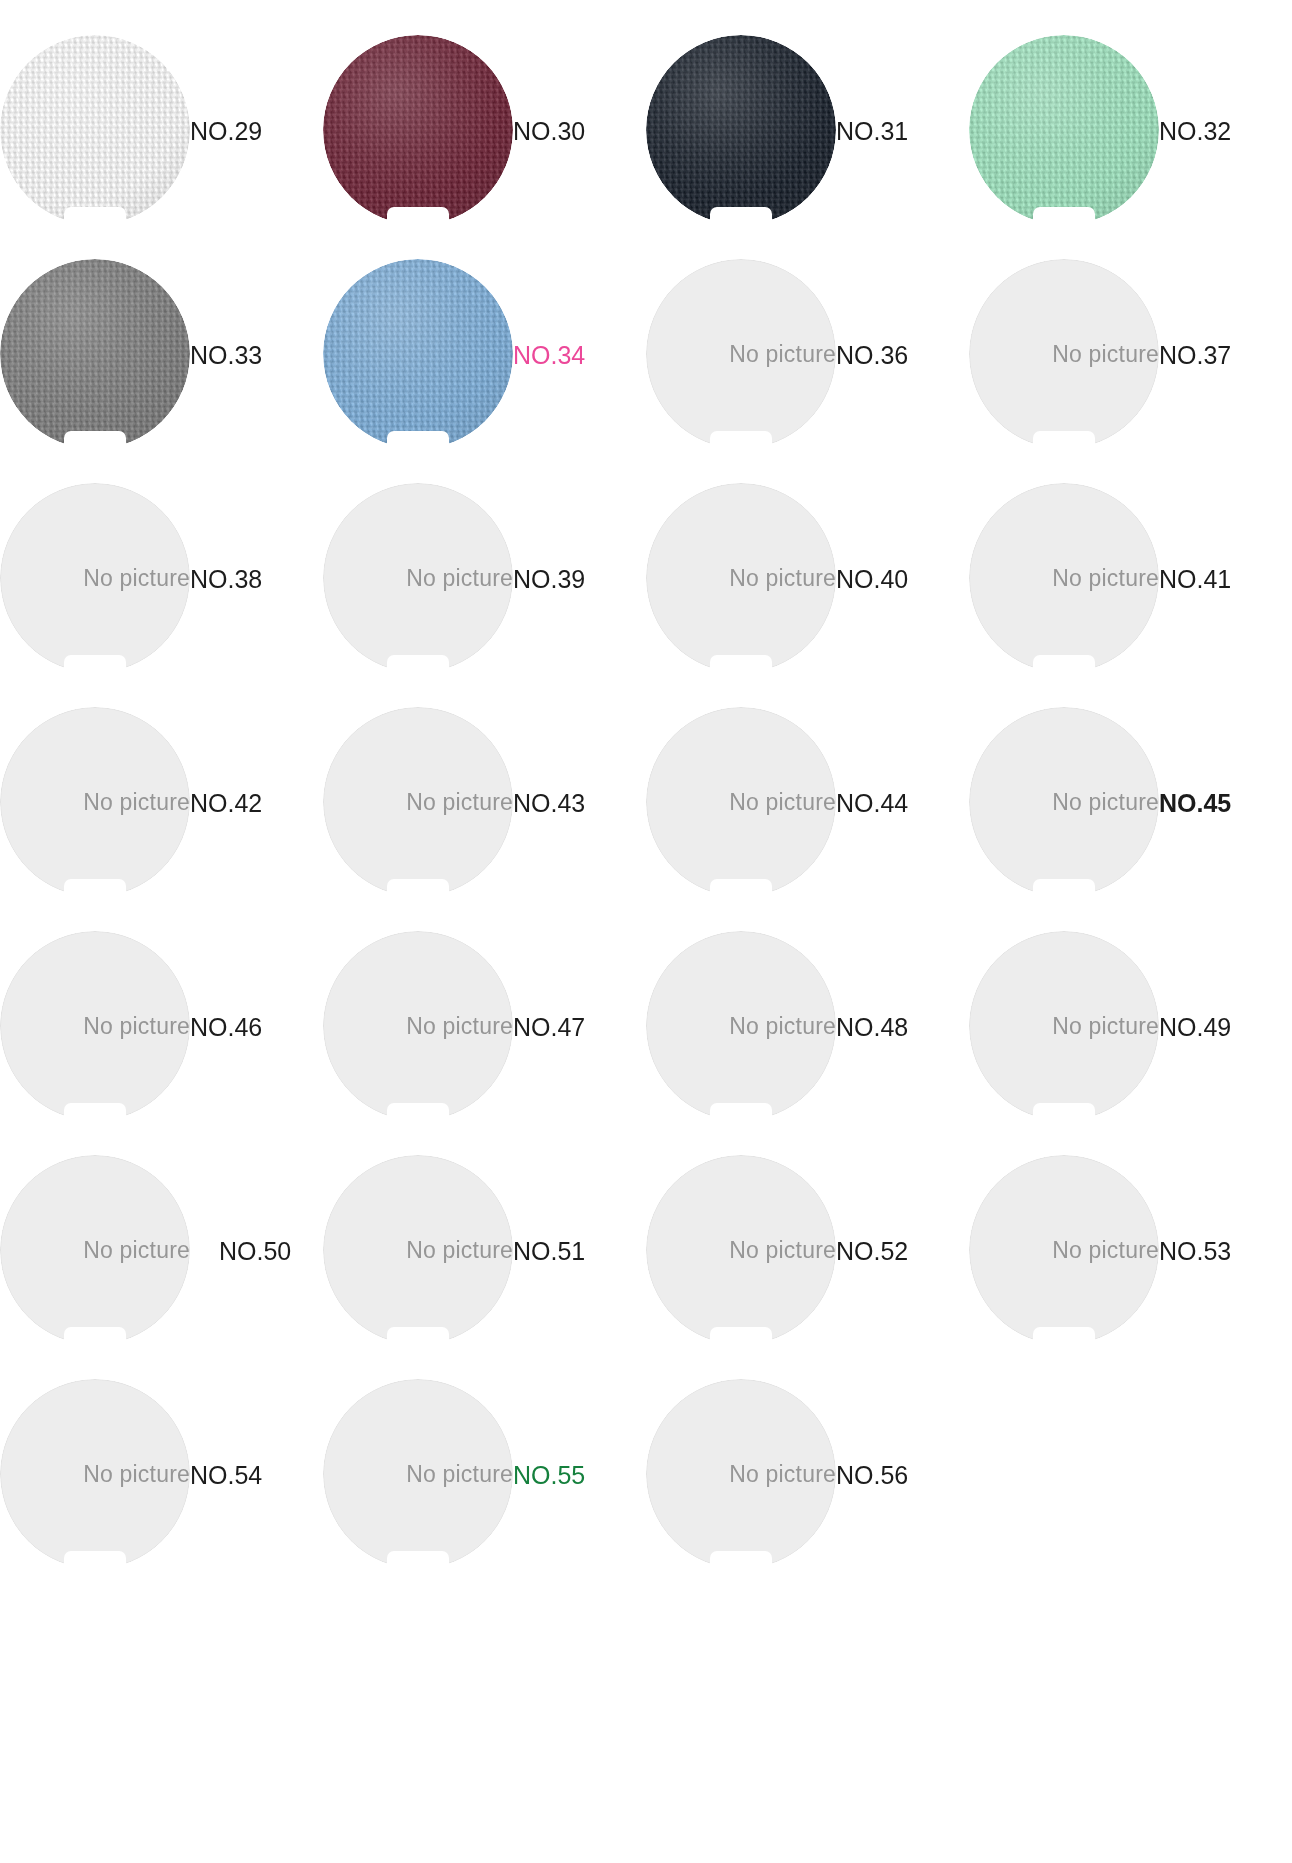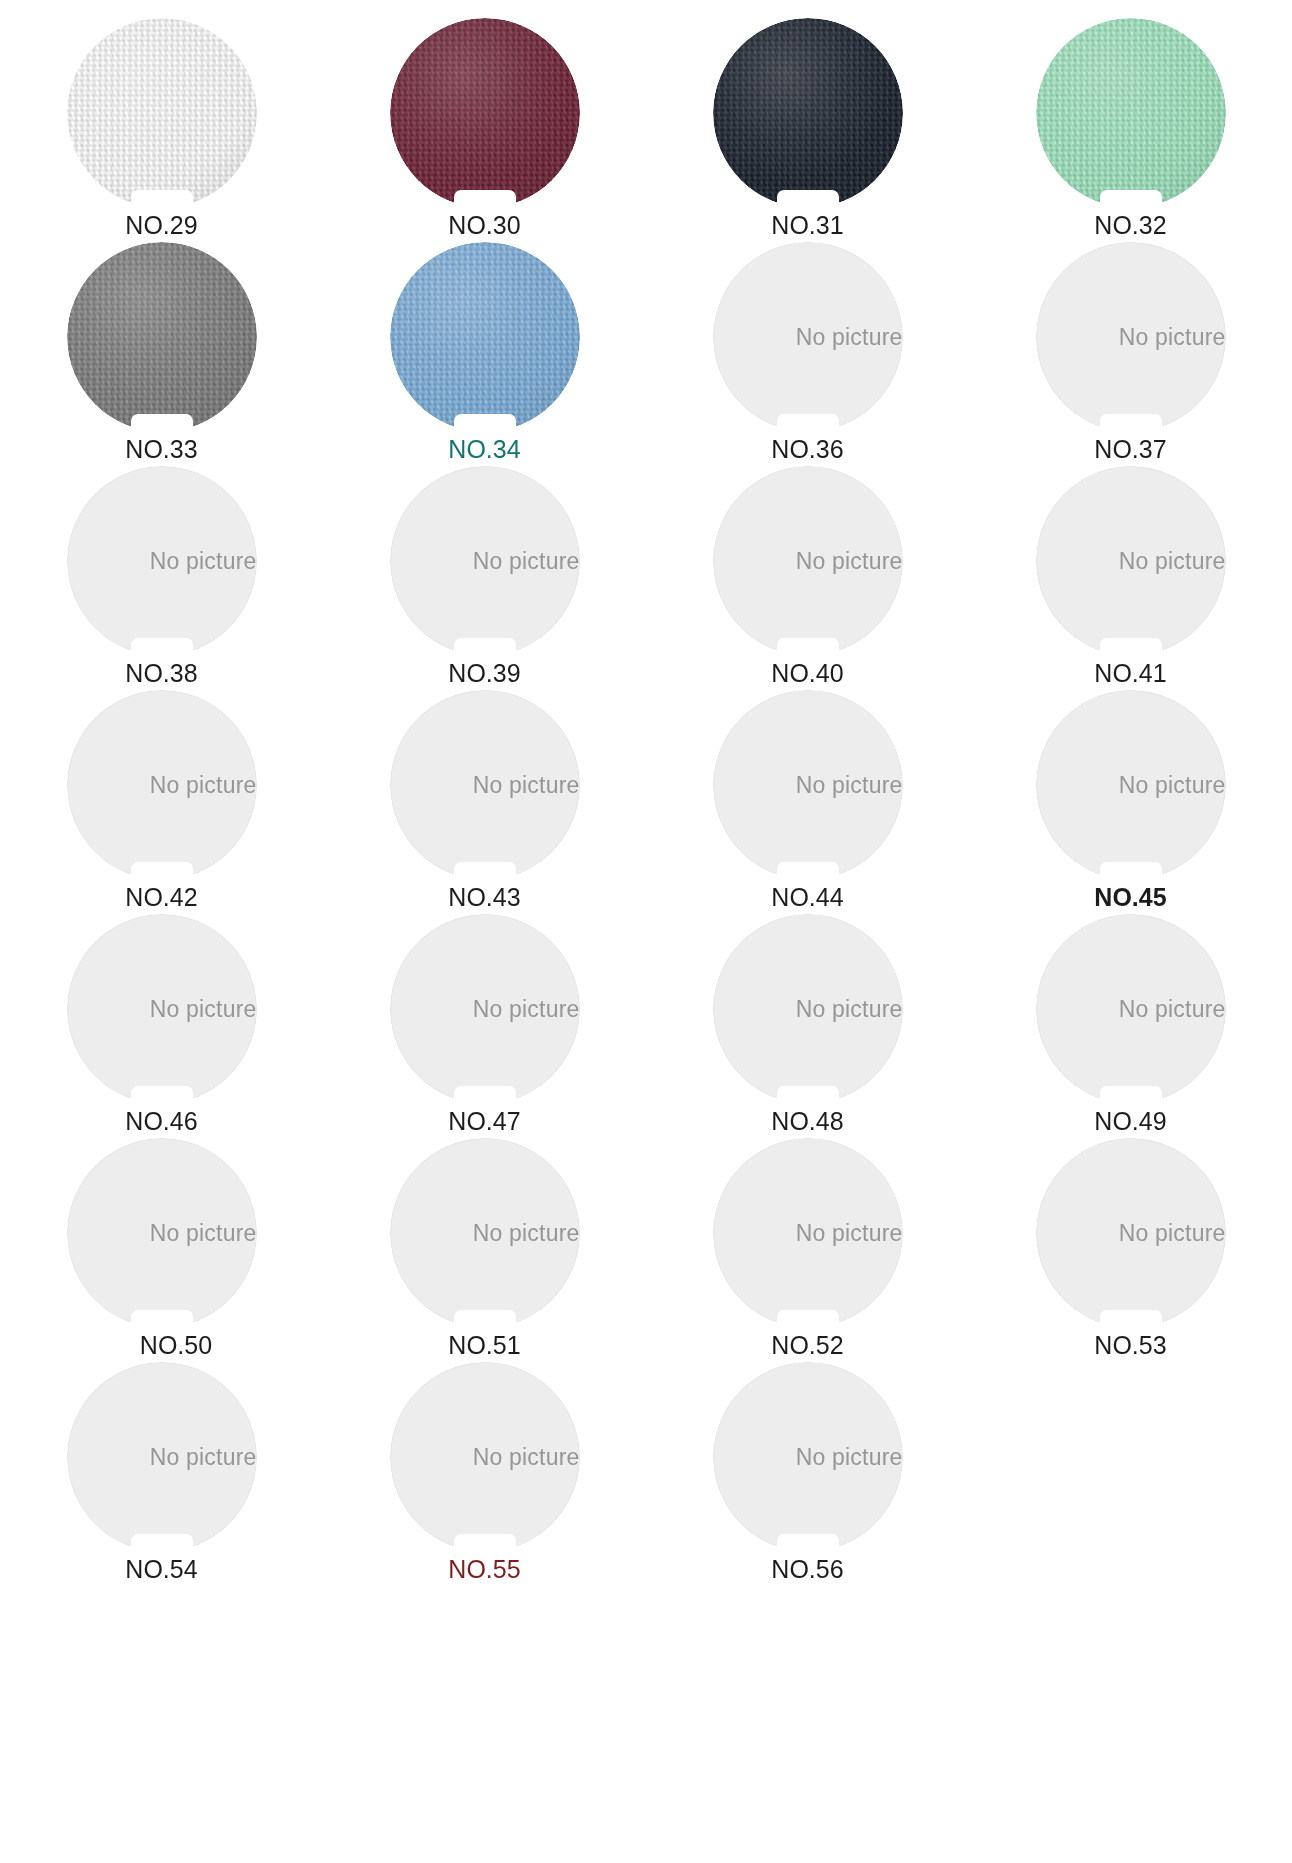--- a/index.html
+++ b/index.html
@@ -18,21 +18,21 @@
     display: grid;
     grid-template-columns: repeat(4, 1fr);
     grid-template-rows: repeat(7, 224px);
     width: 1292px;
     padding: 18px 0 0 0;
   }
 
   .swatch-cell {
     position: relative;
     display: flex;
-    flex-direction: column;
+    flex-direction: row;
     align-items: center;
     justify-content: flex-start;
   }
 
   
   .chip-wrap {
     position: relative;
     width: 190px;
     height: 190px;
   }
@@ -195,21 +195,21 @@
       <div class="chip-label" style="color: rgb(28, 28, 28);">NO.33</div>
     </div>
     <div class="swatch-cell">
       <div class="chip-wrap">
         <div class="chip">
           <div class="chip-surface fabric" style="background-color: rgb(124, 176, 220);"></div>
           <div class="chip-shade"></div>
         </div>
         <div class="notch"></div>
       </div>
-      <div class="chip-label" style="color: #0f766e; text-align: center;">NO.34</div>
+      <div class="chip-label" style="color: #ec4899; text-align: center;">NO.34</div>
     </div>
     <div class="swatch-cell">
       <div class="chip-wrap">
         <div class="chip placeholder">
           <div class="chip-surface" style="background-color: rgb(237, 237, 237);"></div>
           <span class="placeholder-text" style="color: rgb(150, 150, 150);">No picture</span>
         </div>
         <div class="notch"></div>
       </div>
       <div class="chip-label" style="color: rgb(28, 28, 28);">NO.36</div>
@@ -395,21 +395,21 @@
       <div class="chip-label" style="color: rgb(28, 28, 28);">NO.54</div>
     </div>
     <div class="swatch-cell">
       <div class="chip-wrap">
         <div class="chip placeholder">
           <div class="chip-surface" style="background-color: rgb(237, 237, 237);"></div>
           <span class="placeholder-text" style="color: rgb(150, 150, 150);">No picture</span>
         </div>
         <div class="notch"></div>
       </div>
-      <div class="chip-label" style="color: #7f1d1d; text-align: center;">NO.55</div>
+      <div class="chip-label" style="color: #15803d; text-align: center;">NO.55</div>
     </div>
     <div class="swatch-cell">
       <div class="chip-wrap">
         <div class="chip placeholder">
           <div class="chip-surface" style="background-color: rgb(237, 237, 237);"></div>
           <span class="placeholder-text" style="color: rgb(150, 150, 150);">No picture</span>
         </div>
         <div class="notch"></div>
       </div>
       <div class="chip-label" style="color: rgb(28, 28, 28);">NO.56</div>

